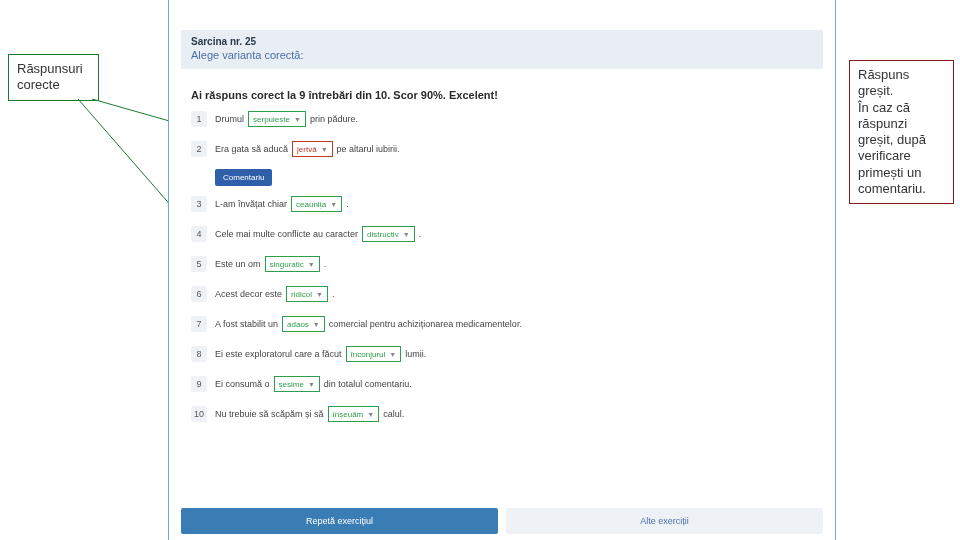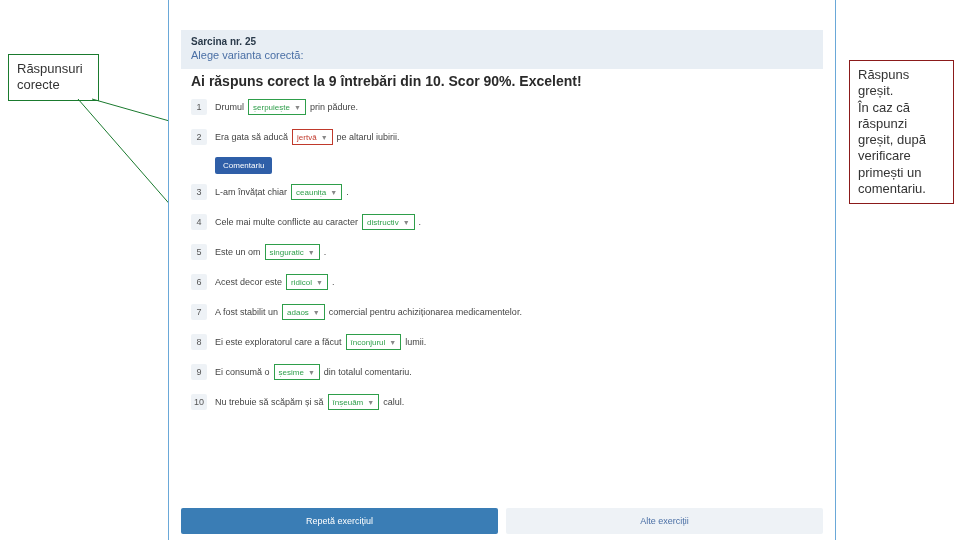--- a/index.html
+++ b/index.html
@@ -34,21 +34,21 @@
     border-right: 1px solid #6aa8d8;
     background: #fff;
   }
   .task-header {
     background: #e8eef4;
     margin: 30px 12px 2px 12px;
     padding: 6px 10px 8px 10px;
   }
   .task-num { font-size: 10px; font-weight: bold; color: #2a3a4a; }
   .task-title { font-size: 11px; color: #4a6fa5; margin-top: 2px; }
-  .score-line { font-size: 14px; font-weight: bold; color: #2a2a2a; margin: 4px 22px 10px 22px; }
+  .score-line { font-size: 11px; font-weight: bold; color: #2a2a2a; margin: 20px 22px 10px 22px; }
   .qrow {
     display: flex;
     align-items: center;
     margin: 0 22px 14px 22px;
     gap: 8px;
   }
   .qnum {
     background: #eef2f6;
     color: #555;
     font-size: 9px;

